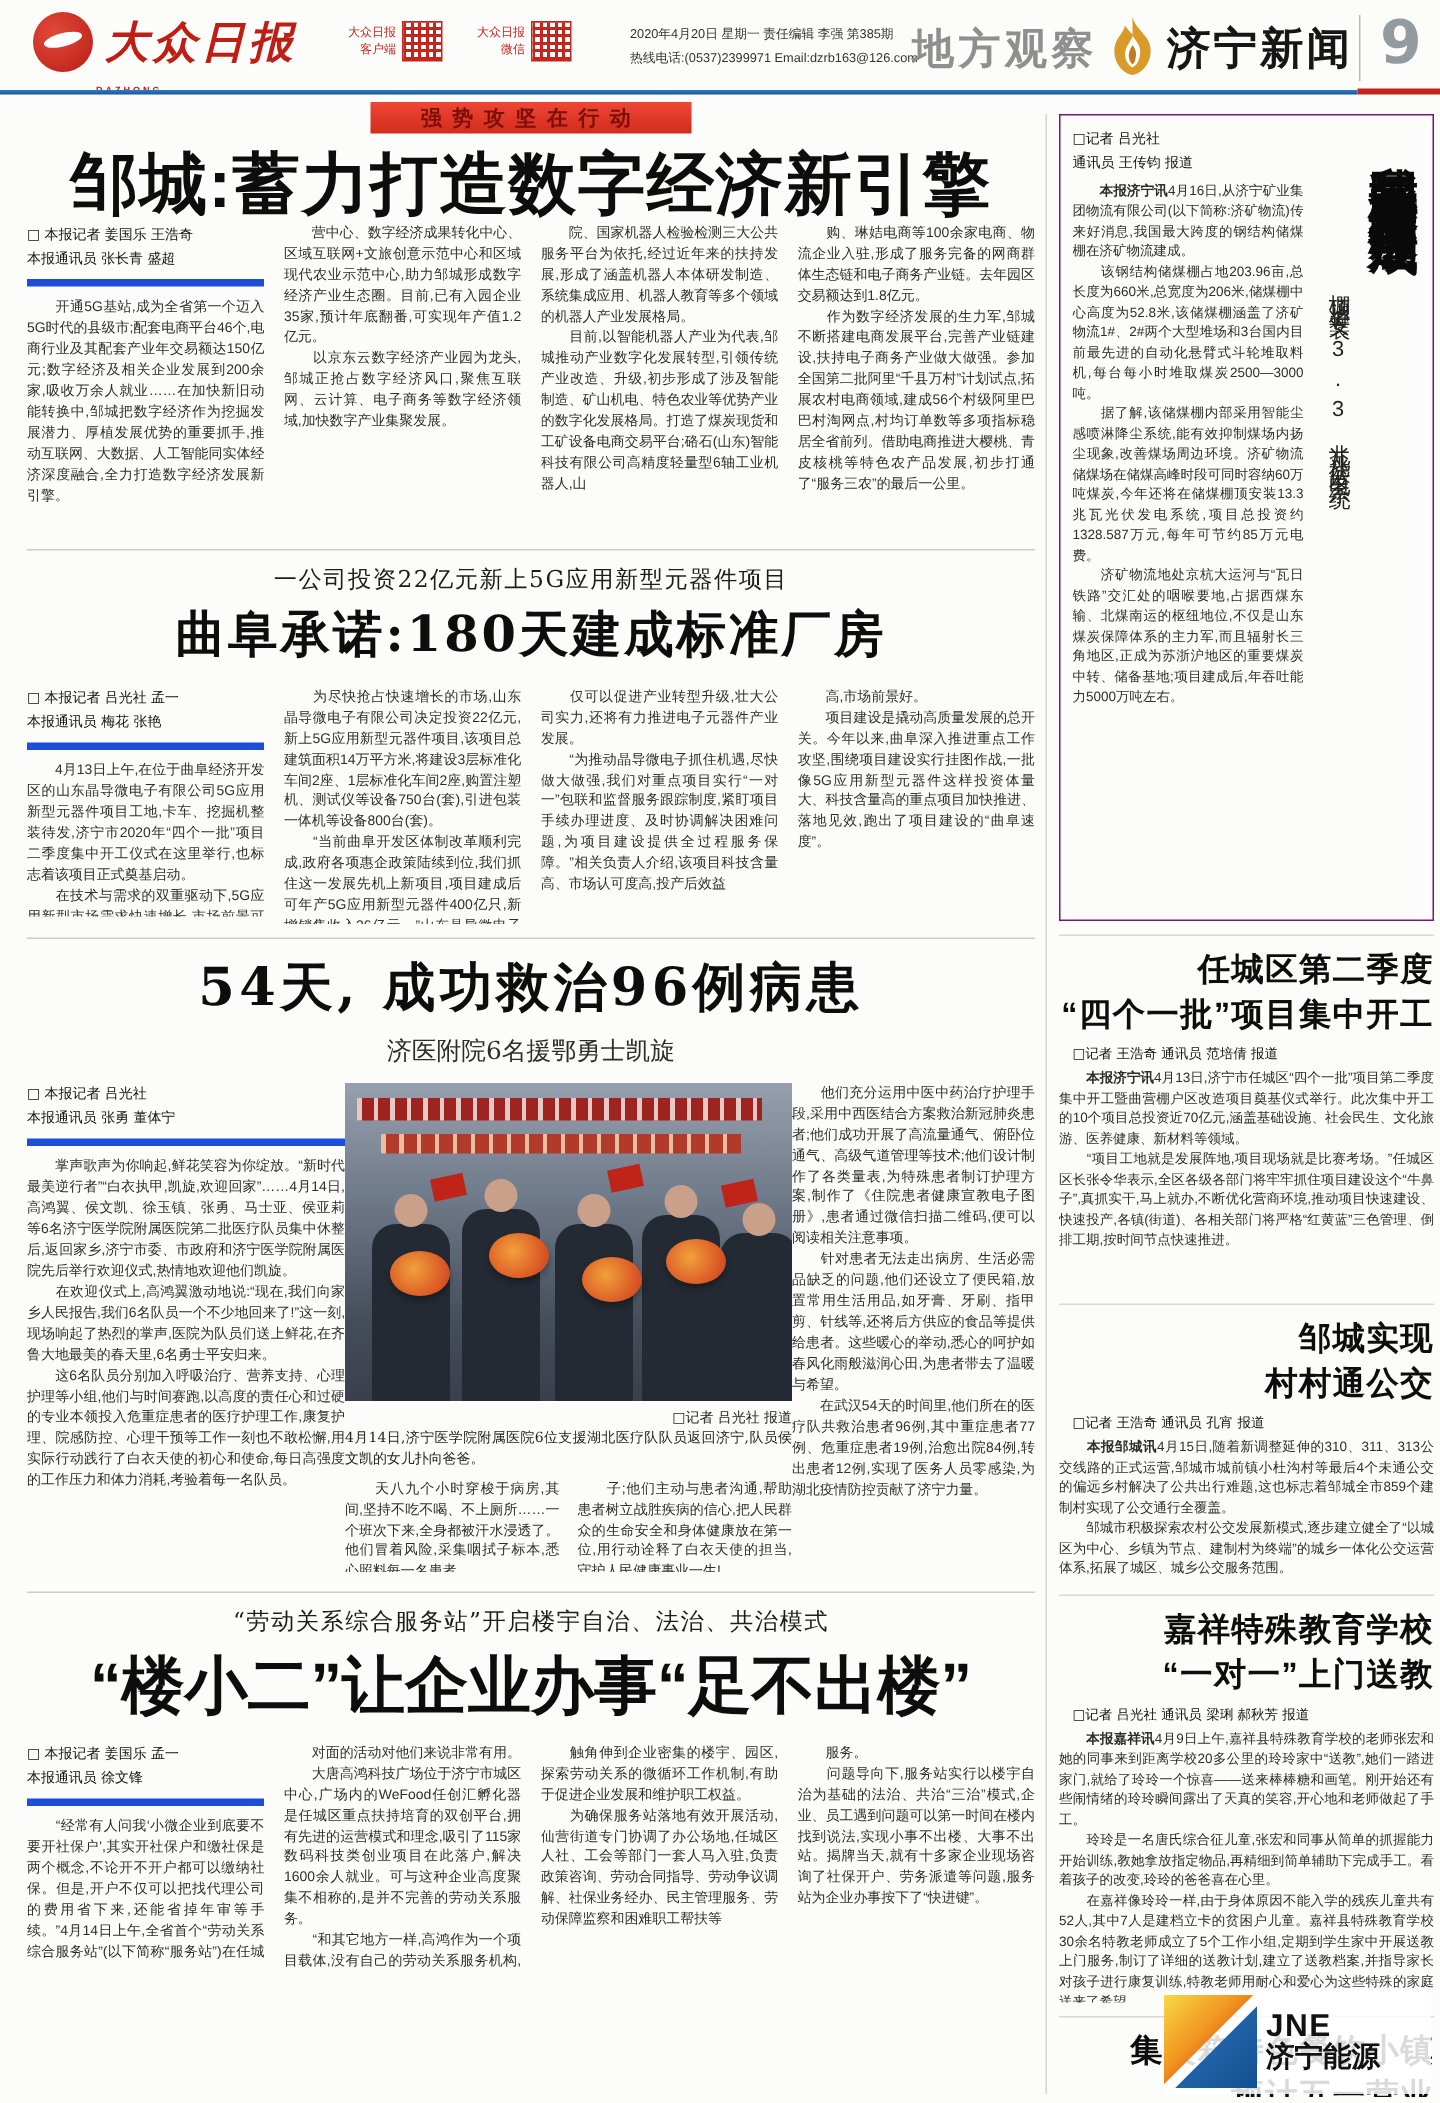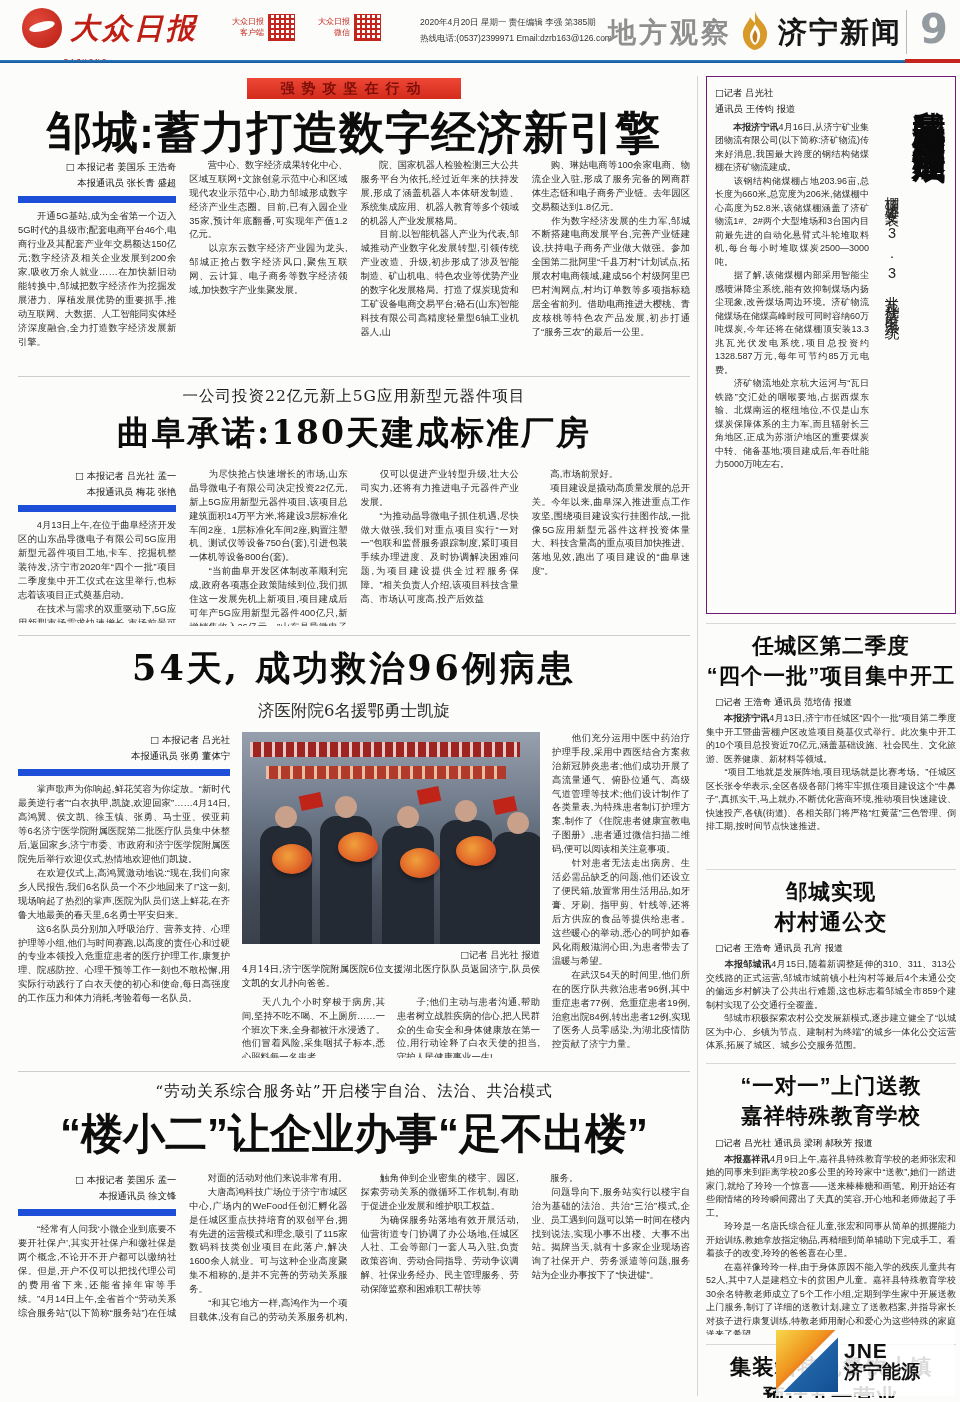--- a/index.html
+++ b/index.html
@@ -19,46 +19,46 @@
   .dateblock { position:absolute; left:420px; top:14px; width:230px; font-size:8.5px; color:#333; line-height:1.9; }
   .section-gray { position:absolute; left:608px; top:14px; font-size:28px; font-weight:bold; color:#8f8f8f; letter-spacing:3px; }
   .flame { position:absolute; left:737px; top:10px; }
   .brand { position:absolute; left:778px; top:13px; font-size:29px; font-weight:900; color:#161616; letter-spacing:2px; }
   .pg-sep { position:absolute; left:906px; top:10px; width:1px; height:44px; background:#b9b9b9; }
   .pagenum { position:absolute; left:920px; top:6px; font-size:40px; font-weight:bold; color:#939ba1; font-family:"DejaVu Sans",sans-serif; }
   .rule-blue { position:absolute; left:0; top:60px; width:905px; height:3px; background:linear-gradient(180deg,#2f7cc0,#15589a); }
   .rule-red { position:absolute; left:905px; top:59px; width:55px; height:4px; background:#c4261d; }
 
   
-  .main-left { position:absolute; left:18px; top:76px; width:672px; height:1320px; overflow:hidden; }
+  .main-left { position:absolute; left:18px; top:66px; width:672px; height:1320px; overflow:hidden; }
   .vert-divider { position:absolute; left:697px; top:76px; width:1px; height:1320px; background:#d4d4d0; }
   .main-right { position:absolute; left:706px; top:76px; width:250px; height:1322px; overflow:hidden; }
 
   
   .bodytext { font-size:9.3px; line-height:1.5; color:#2d2d2d; text-align:justify; white-space:pre-line; overflow:hidden; }
   .cols { display:flex; gap:13px; }
   .col { flex:1; min-width:0; }
-  .byline { font-size:9.3px; color:#111; text-align:right; line-height:1.8; padding-bottom:4px; border-bottom:7px solid #1d4ed8; margin-bottom:7px; font-family:"DejaVu Serif",serif; }
+  .byline { font-size:9.3px; color:#111; text-align:left; line-height:1.8; padding-bottom:4px; border-bottom:5px solid #1d4ed8; margin-bottom:7px; font-family:"DejaVu Serif",serif; }
   .hsep { border:none; border-top:1px solid #ccccc8; margin:9px 0; }
 
   
   .banner { width:214px; height:21px; margin:2px auto 8px; background:linear-gradient(180deg,#ef4736,#d32b1c); color:#7c0f08; font-size:14px; font-weight:bold; letter-spacing:7px; text-align:center; line-height:21px; }
   .a1-title { font-size:45px; font-weight:900; color:#0d0d0d; text-align:center; letter-spacing:1px; line-height:1.15; }
   .a1-sub { font-size:19px; font-weight:600; color:#3c3c3c; text-align:center; margin:9px 0 12px; letter-spacing:1px; }
   .a1-cols { height:208px; }
 
   
   .kicker { font-family:"DejaVu Serif",serif; font-size:15.5px; color:#1c1c1c; text-align:center; margin:6px 0 4px; letter-spacing:1px; }
   .a2-title { font-family:"DejaVu Serif",serif; font-size:33px; font-weight:900; color:#0d0d0d; text-align:center; letter-spacing:2px; margin-bottom:12px; }
   .a2-cols { height:158px; }
 
   
   .a3-title { font-family:"DejaVu Serif",serif; font-size:35px; font-weight:900; color:#0d0d0d; text-align:center; letter-spacing:3px; margin-top:4px; }
   .a3-sub { font-family:"DejaVu Serif",serif; font-size:16.5px; color:#2d2d2d; text-align:center; margin:8px 0 10px; }
-  .a3-row { display:flex; gap:12px; height:330px; }
+  .a3-row { display:flex; height:330px; }
   .a3-left { width:212px; flex:none; }
   .a3-mid { width:298px; flex:none; }
   .a3-right { flex:1; min-width:0; }
   .photo { position:relative; width:298px; height:212px; background:linear-gradient(180deg,#97a0ad 0%,#707b8b 35%,#454d5a 75%,#3a404b 100%); overflow:hidden; }
   .ph-banner1 { position:absolute; left:8px; top:10px; width:270px; height:15px; background:#9d2420; background-image:repeating-linear-gradient(90deg,rgba(255,255,255,.75) 0 3px,rgba(255,255,255,0) 3px 11px); }
   .ph-banner2 { position:absolute; left:24px; top:34px; width:240px; height:13px; background:#b23a2a; background-image:repeating-linear-gradient(90deg,rgba(255,245,210,.7) 0 3px,rgba(255,255,255,0) 3px 12px); }
   .ph-person { position:absolute; bottom:0; width:52px; height:118px; background:#232a33; border-radius:16px 16px 0 0; }
   .ph-person::before { content:""; position:absolute; top:-20px; left:15px; width:22px; height:22px; border-radius:50%; background:#c9a089; }
   .ph-flower { position:absolute; width:40px; height:30px; border-radius:50%; background:radial-gradient(circle at 40% 40%,#f0a13c,#e06428 55%,#c83a22); box-shadow:0 3px 4px rgba(0,0,0,.3); }
   .ph-flag { position:absolute; width:22px; height:15px; background:#c02318; transform:rotate(-12deg); }
@@ -70,21 +70,21 @@
   .a4-title { font-size:42px; font-weight:900; color:#0d0d0d; text-align:center; letter-spacing:0px; margin:2px 0 10px; }
   .a4-cols { height:152px; }
 
   
   .r1 { display:flex; gap:8px; height:538px; border:1px solid #701a75; padding:8px 4px 8px 8px; }
   .r1-body { flex:1; min-width:0; }
   .r1-byline { font-size:9.3px; line-height:1.7; color:#111; font-family:"DejaVu Serif",serif; margin-bottom:4px; }
   .vsub { writing-mode:vertical-rl; text-orientation:upright; font-size:14.5px; color:#222; letter-spacing:4px; padding-top:100px; width:24px; flex:none; }
   .vtitle { writing-mode:vertical-rl; text-orientation:upright; font-size:33px; font-weight:900; color:#0a0a0a; letter-spacing:3px; width:42px; flex:none; }
   .r-art { margin-top:9px; padding-top:7px; border-top:1px solid #d8d8d4; }
-  .r-title { font-size:21.5px; font-weight:900; color:#0d0d0d; text-align:center; line-height:1.4; letter-spacing:1px; }
+  .r-title { font-size:21.5px; font-weight:900; color:#0d0d0d; text-align:right; line-height:1.4; letter-spacing:1px; }
   .r-byline { font-size:9px; color:#111; margin:5px 0 3px; text-indent:1em; font-family:"DejaVu Serif",serif; }
   .r-body { font-size:9px; line-height:1.5; }
   .r-lead { font-weight:bold; }
 
   
   .jne { position:absolute; right:2px; bottom:2px; width:178px; height:70px; display:flex; align-items:center; gap:6px; background:rgba(255,255,255,.85); }
   .jne-icon { position:relative; width:62px; height:62px; flex:none; }
   .jne-icon .tri1 { position:absolute; inset:0; background:linear-gradient(135deg,#f8d84a 0%,#f0971f 40%,#e2401f 70%); clip-path:polygon(0 0,96% 0,0 96%); }
   .jne-icon .tri2 { position:absolute; inset:0; background:linear-gradient(135deg,#2f7cc0,#134f92); clip-path:polygon(100% 12%,100% 100%,12% 100%); }
   .jne-text { line-height:1.1; }
@@ -280,22 +280,22 @@
         <div>邹城实现</div>
         <div>村村通公交</div>
       </div>
       <div class="r-byline">□记者 王浩奇 通讯员 孔宵 报道</div>
       <div class="bodytext r-body" style="height:96px;"><b class="r-lead">　　本报邹城讯</b><span>4月15日,随着新调整延伸的310、311、313公交线路的正式运营,邹城市城前镇小杜沟村等最后4个未通公交的偏远乡村解决了公共出行难题,这也标志着邹城全市859个建制村实现了公交通行全覆盖。
 　　邹城市积极探索农村公交发展新模式,逐步建立健全了“以城区为中心、乡镇为节点、建制村为终端”的城乡一体化公交运营体系,拓展了城区、城乡公交服务范围。</span></div>
     </div>
 
     <div class="r-art">
       <div class="r-title">
+        <div>嘉祥特殊教育学校</div>
         <div>“一对一”上门送教</div>
-        <div>嘉祥特殊教育学校</div>
       </div>
       <div class="r-byline">□记者 吕光社 通讯员 梁琍 郝秋芳 报道</div>
       <div class="bodytext r-body" style="height:182px;"><b class="r-lead">　　本报嘉祥讯</b><span>4月9日上午,嘉祥县特殊教育学校的老师张宏和她的同事来到距离学校20多公里的玲玲家中“送教”,她们一踏进家门,就给了玲玲一个惊喜——送来棒棒糖和画笔。刚开始还有些闹情绪的玲玲瞬间露出了天真的笑容,开心地和老师做起了手工。
 　　玲玲是一名唐氏综合征儿童,张宏和同事从简单的抓握能力开始训练,教她拿放指定物品,再精细到简单辅助下完成手工。看着孩子的改变,玲玲的爸爸喜在心里。
 　　在嘉祥像玲玲一样,由于身体原因不能入学的残疾儿童共有52人,其中7人是建档立卡的贫困户儿童。嘉祥县特殊教育学校30余名特教老师成立了5个工作小组,定期到学生家中开展送教上门服务,制订了详细的送教计划,建立了送教档案,并指导家长对孩子进行康复训练,特教老师用耐心和爱心为这些特殊的家庭送来了希望。
 　　近年来,嘉祥县特殊教育学校开展关爱残疾儿童少年送教上门活动,对全县不能到校就读的6—15周岁残疾儿童少年开展“一对一”“订单式”送教上门服务,就近让特殊孩子在家享受教育服务。</span></div>
     </div>
 
     <div class="r-art">
       <div class="r-title">

